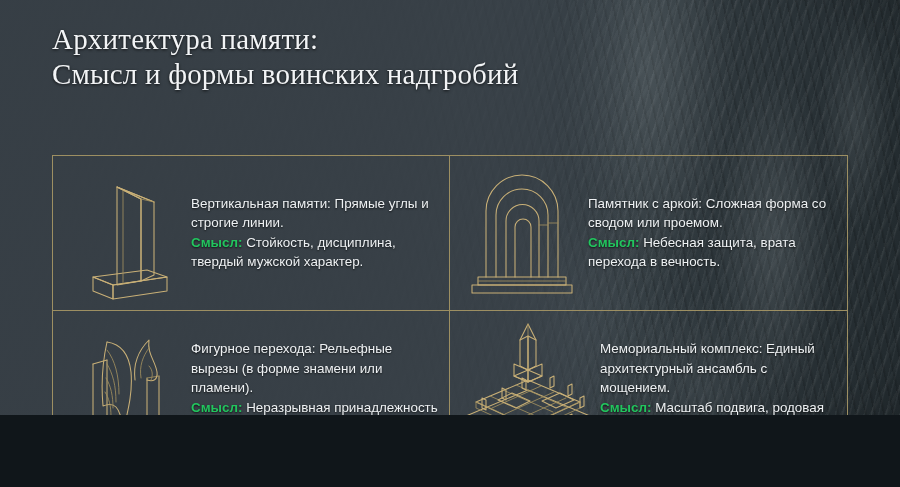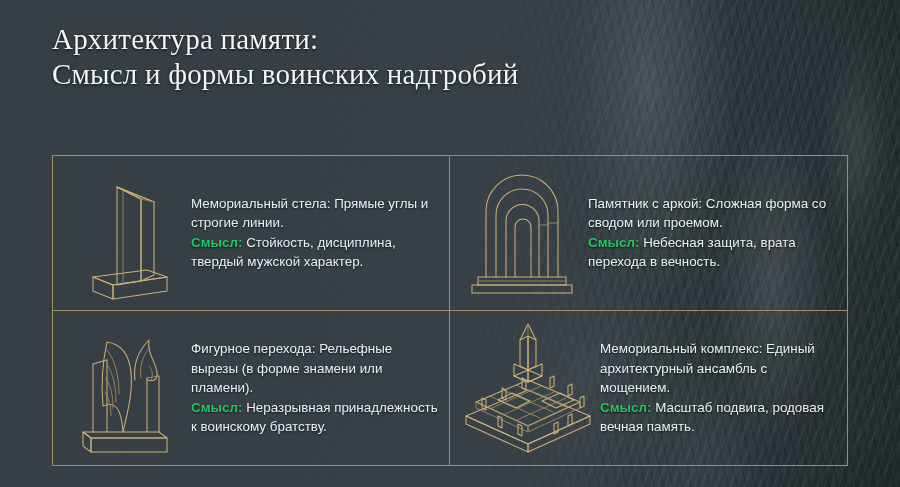--- a/index.html
+++ b/index.html
@@ -4,21 +4,21 @@
 <title>Архитектура памяти</title>
 <style>
   html, body {
     margin: 0;
     padding: 0;
     background: #10161a;
   }
   #slide {
     position: relative;
     width: 900px;
-    height: 487px;
+    height: 415px;
     overflow: hidden;
     font-family: "Liberation Sans", sans-serif;
     background: #2e3338;
   }
 
   
   .bg-stone {
     position: absolute;
     inset: 0;
     background-color: #323a3f;
@@ -162,21 +162,21 @@
 
           <path class="ln" d="M42 22 L79 37 L79 110 L66 116 L66 34 Z"></path>
 
           <path class="ln" d="M42 22 L79 37"></path>
 
           <path class="ln faint" d="M48 26 L48 118"></path>
           <path class="ln faint" d="M66 34 L79 37"></path>
         </svg>
       </div>
       <div class="cell-text">
-        <span>Мемориальный стела:</span><span> Прямые углы и строгие линии.</span><br>
+        <span>Вертикальная памяти:</span><span> Прямые углы и строгие линии.</span><br>
         <span class="accent">Смысл:</span><span> Стойкость, дисциплина, твердый мужской характер.</span>
       </div>
     </div>
 
     <div class="cell b-bottom">
       <div class="icon-wrap">
         <svg width="108" height="136" viewBox="0 0 108 136" aria-hidden="true">
 
           <path class="ln" d="M10 112 L98 112 L98 120 L10 120 Z"></path>
           <path class="ln" d="M4 120 L104 120 L104 128 L4 128 Z"></path>

